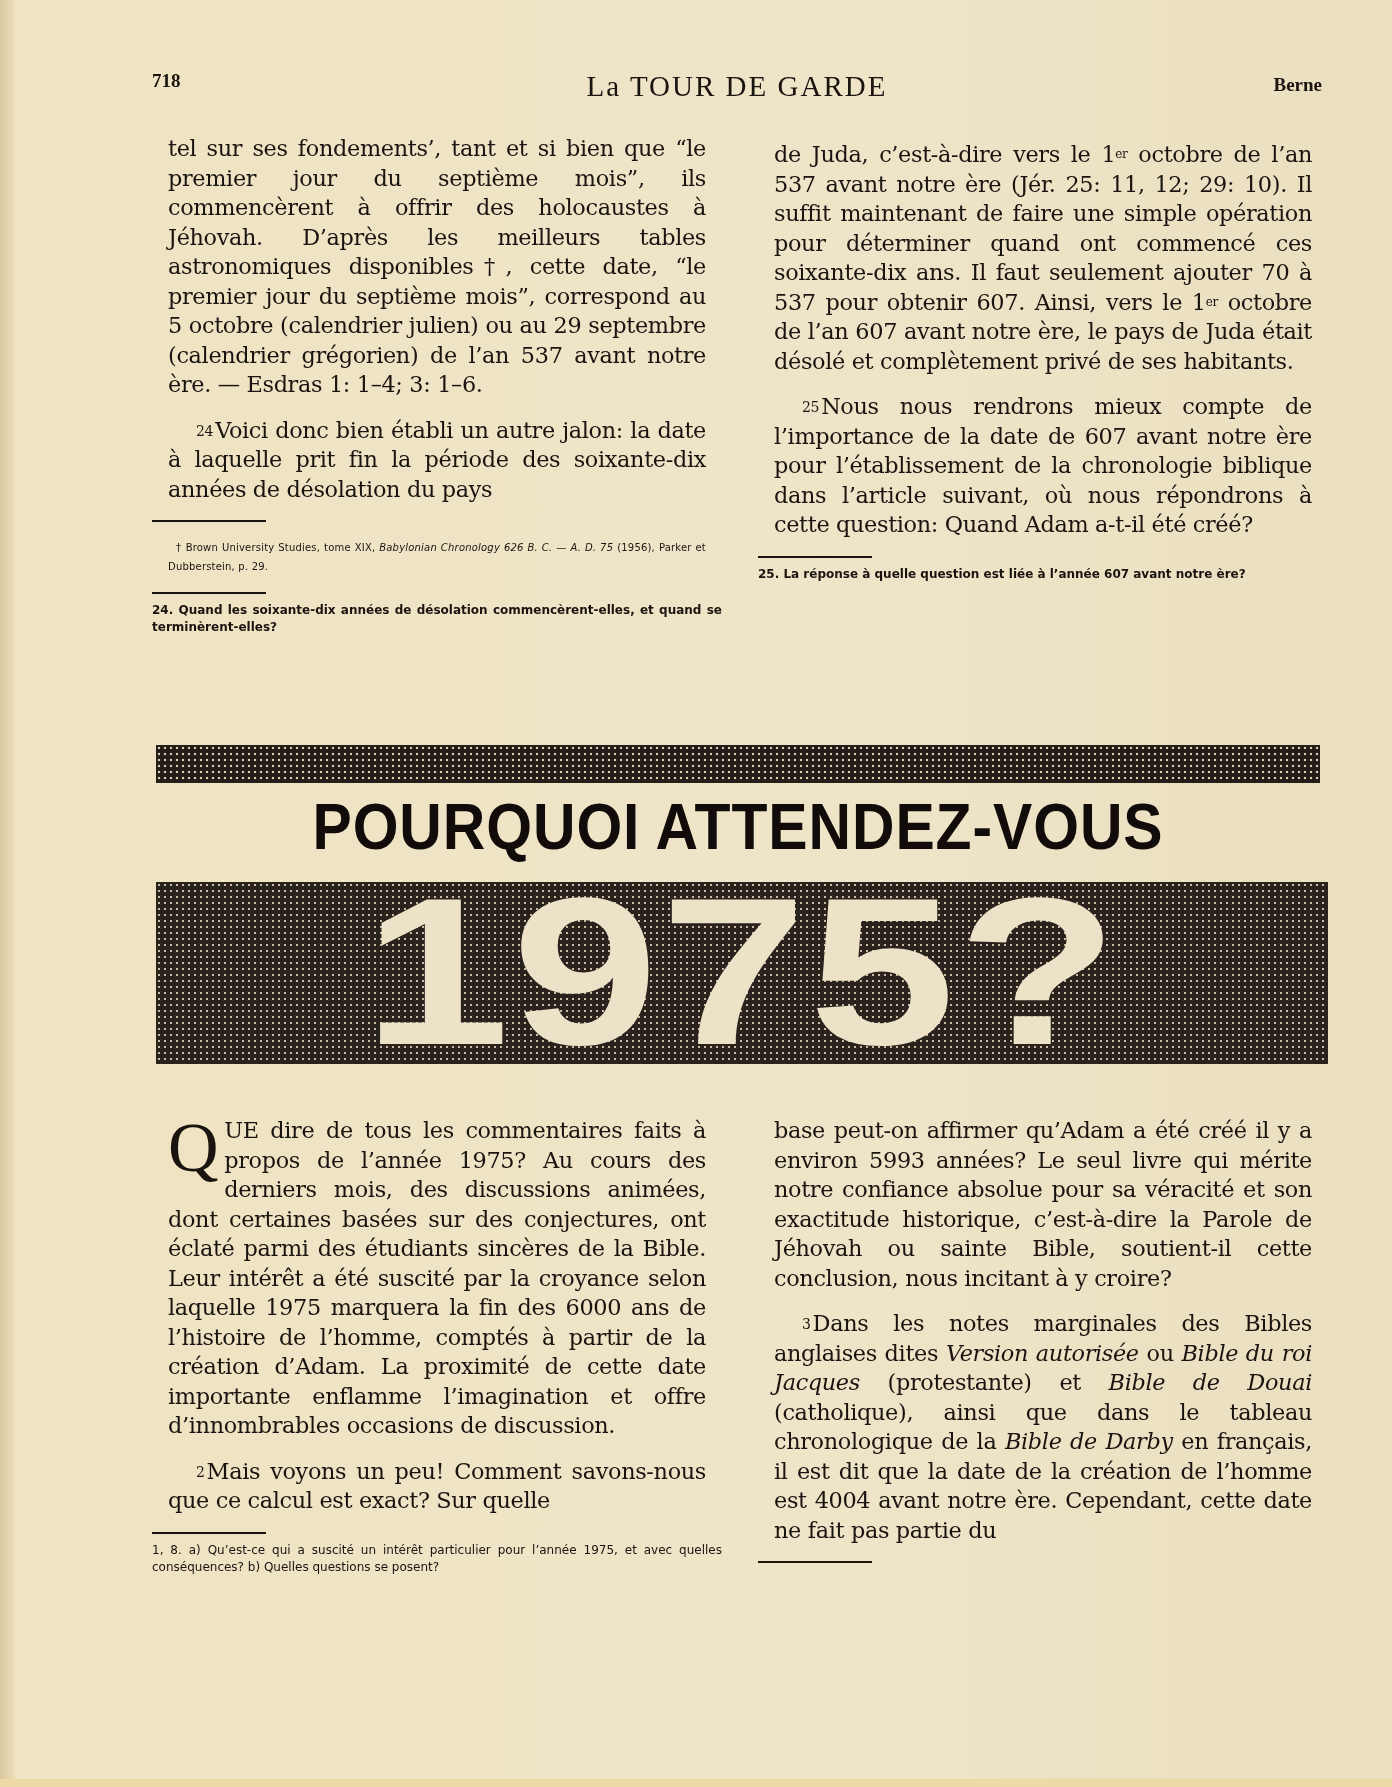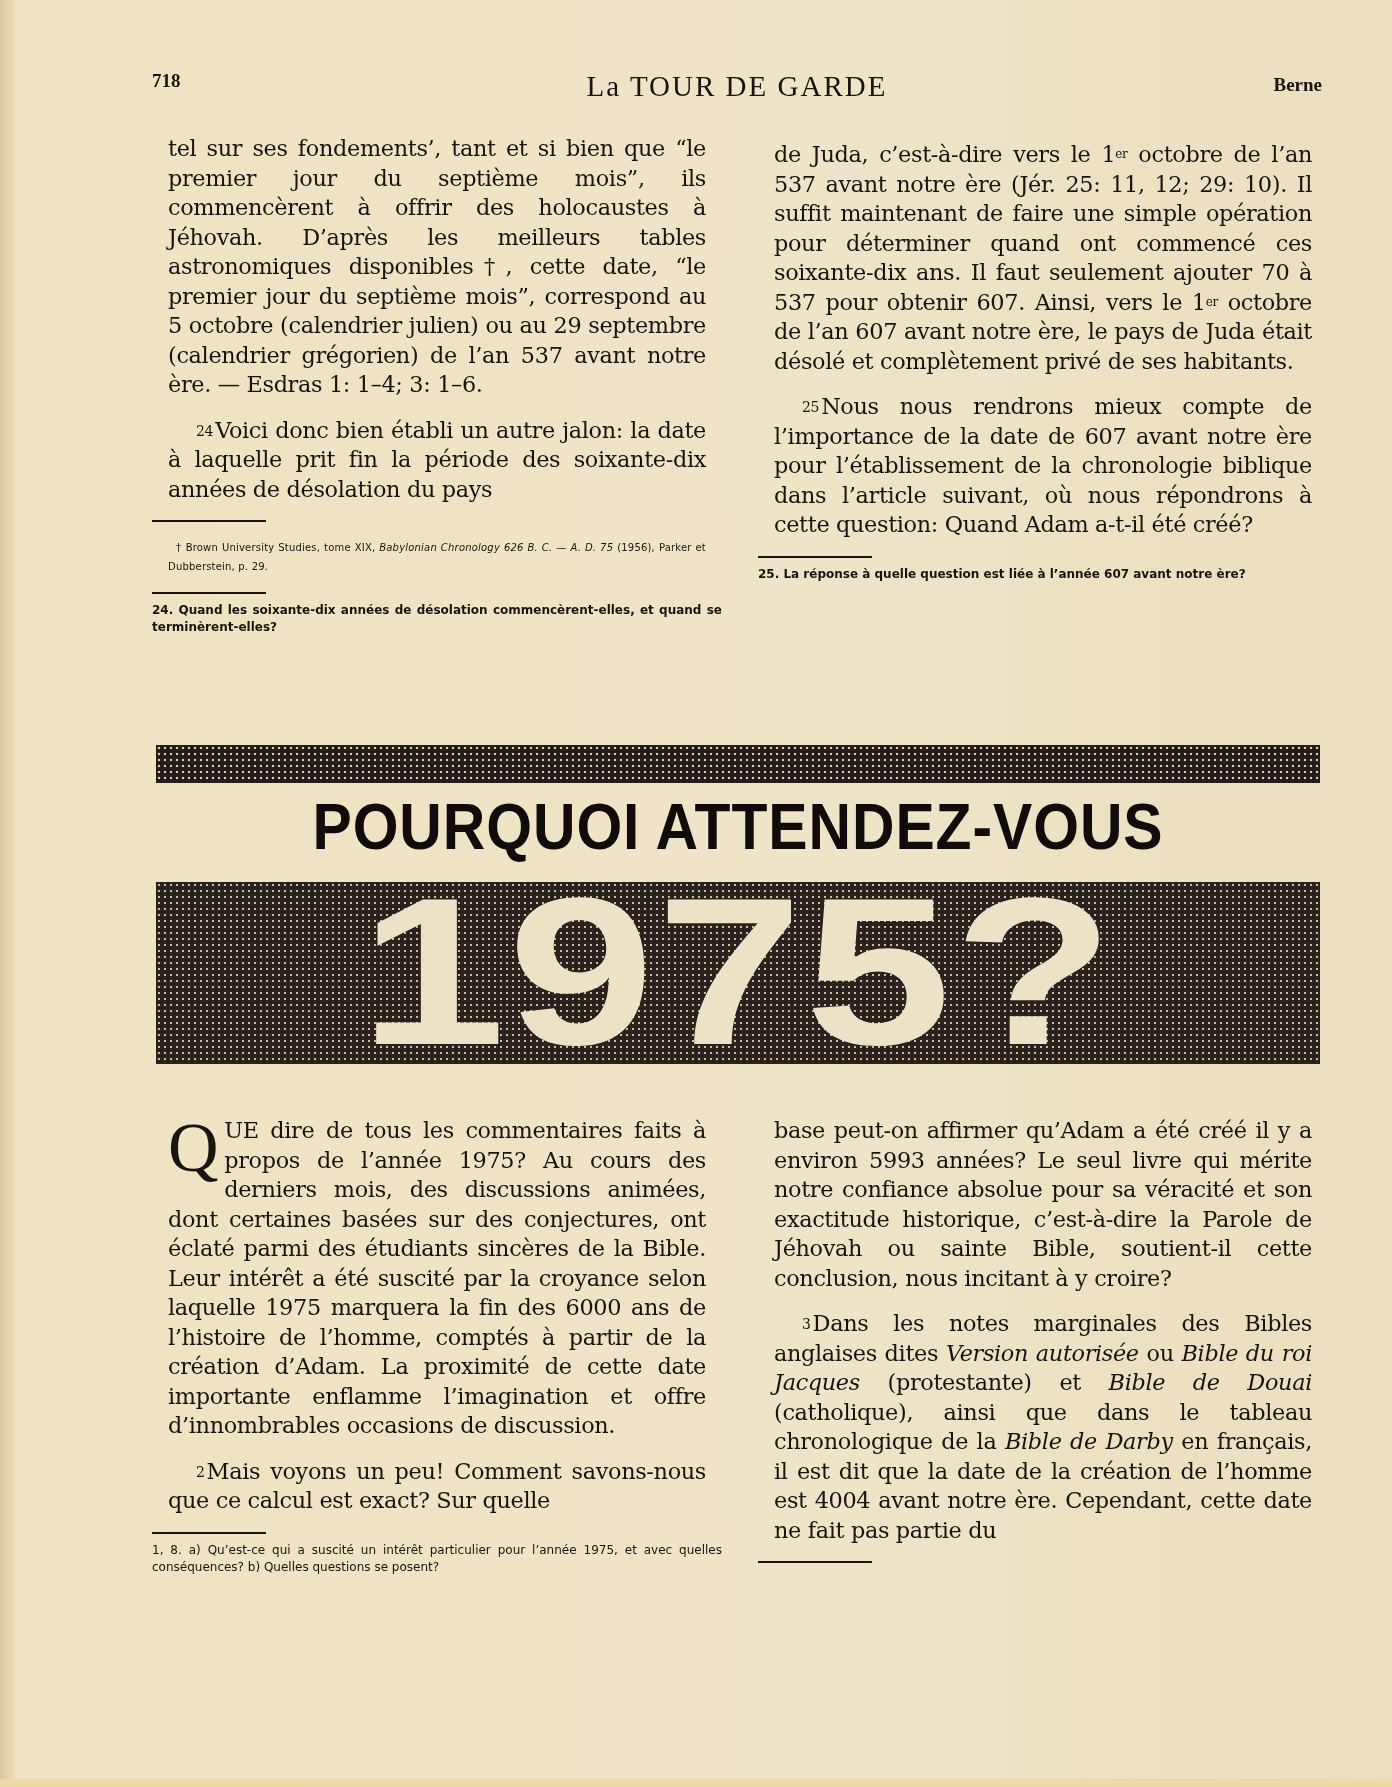--- a/index.html
+++ b/index.html
@@ -41,21 +41,21 @@
 
   .banner-top { position:absolute; left:156px; top:745px; width:1164px; height:38px;
     background-color:#231c18;
     background-image: radial-gradient(circle, #d9ccb0 1.3px, transparent 1.6px);
     background-size:6px 6px; }
   .article-title { position:absolute; left:156px; top:790px; width:1164px; text-align:center;
     font-family:"Liberation Sans", sans-serif; font-weight:bold; font-size:64px; letter-spacing:1px; color:#110c0a; transform:scaleX(0.92); transform-origin:center; }
   .banner-year { position:absolute; left:156px; top:882px; width:1164px; height:182px;
     background-color:#2a221d;
     background-image: radial-gradient(circle, #c8bca2 1.2px, transparent 1.5px);
-    background-size:6px 6px; overflow:hidden; }
+    background-size:6px 6px; overflow:hidden;padding-left:8px; }
   .year-text { position:absolute; left:0; width:100%; top:-18px; text-align:center;
     font-family:"Liberation Sans", sans-serif; font-weight:900; font-size:210px; color:#ece2c8; letter-spacing:2px; transform:scaleX(1.25); transform-origin:center; line-height:215px; }
 
   .dropcap { float:left; font-size:70px; line-height:56px; margin:4px 6px 0 0; font-family:"Liberation Serif", serif; }
 </style>
 </head>
 <body>
 
 <div class="page-edge-left"></div>
 

